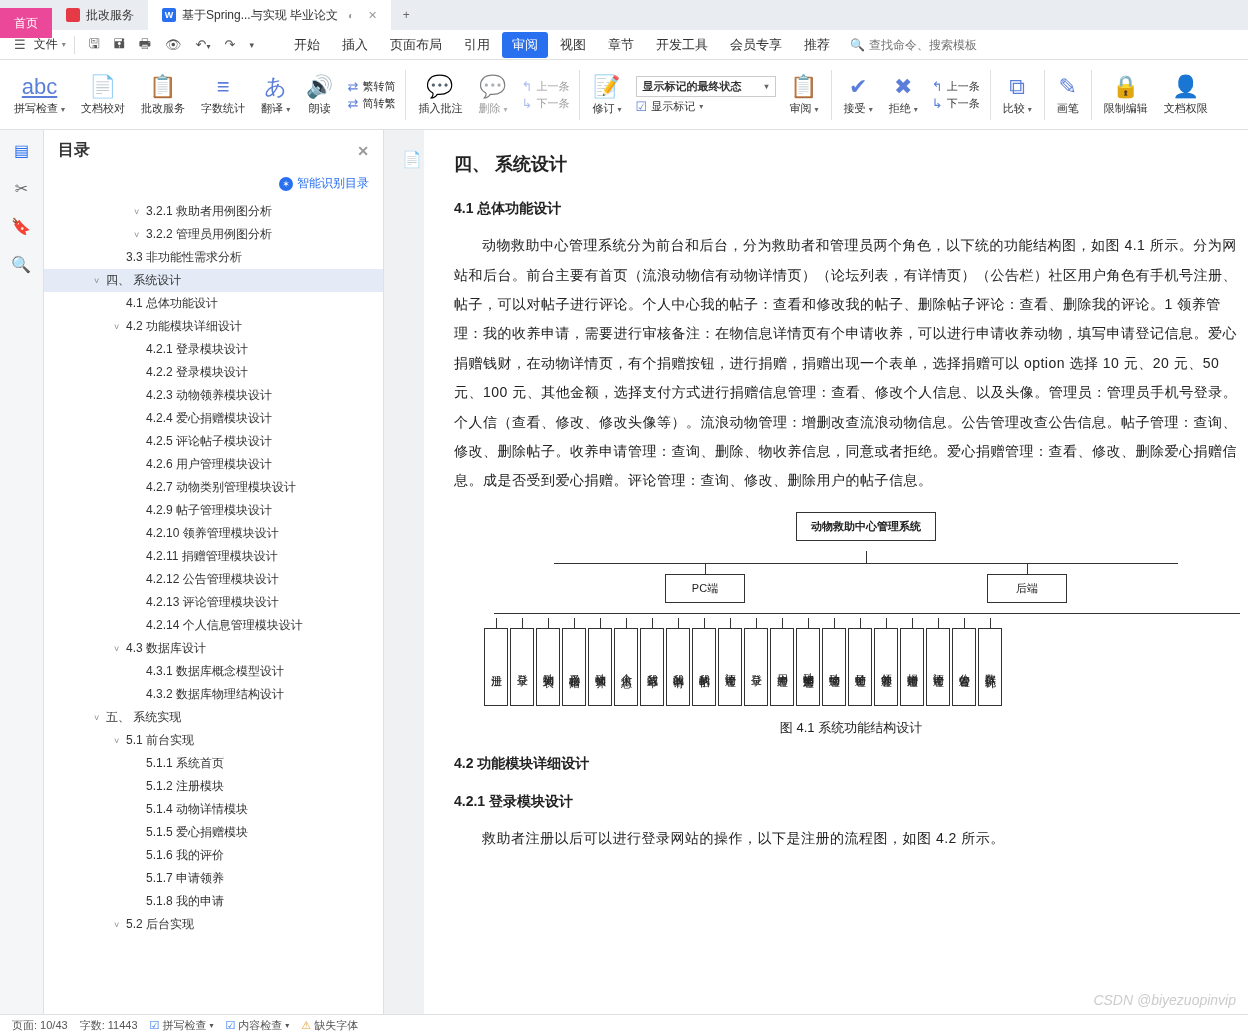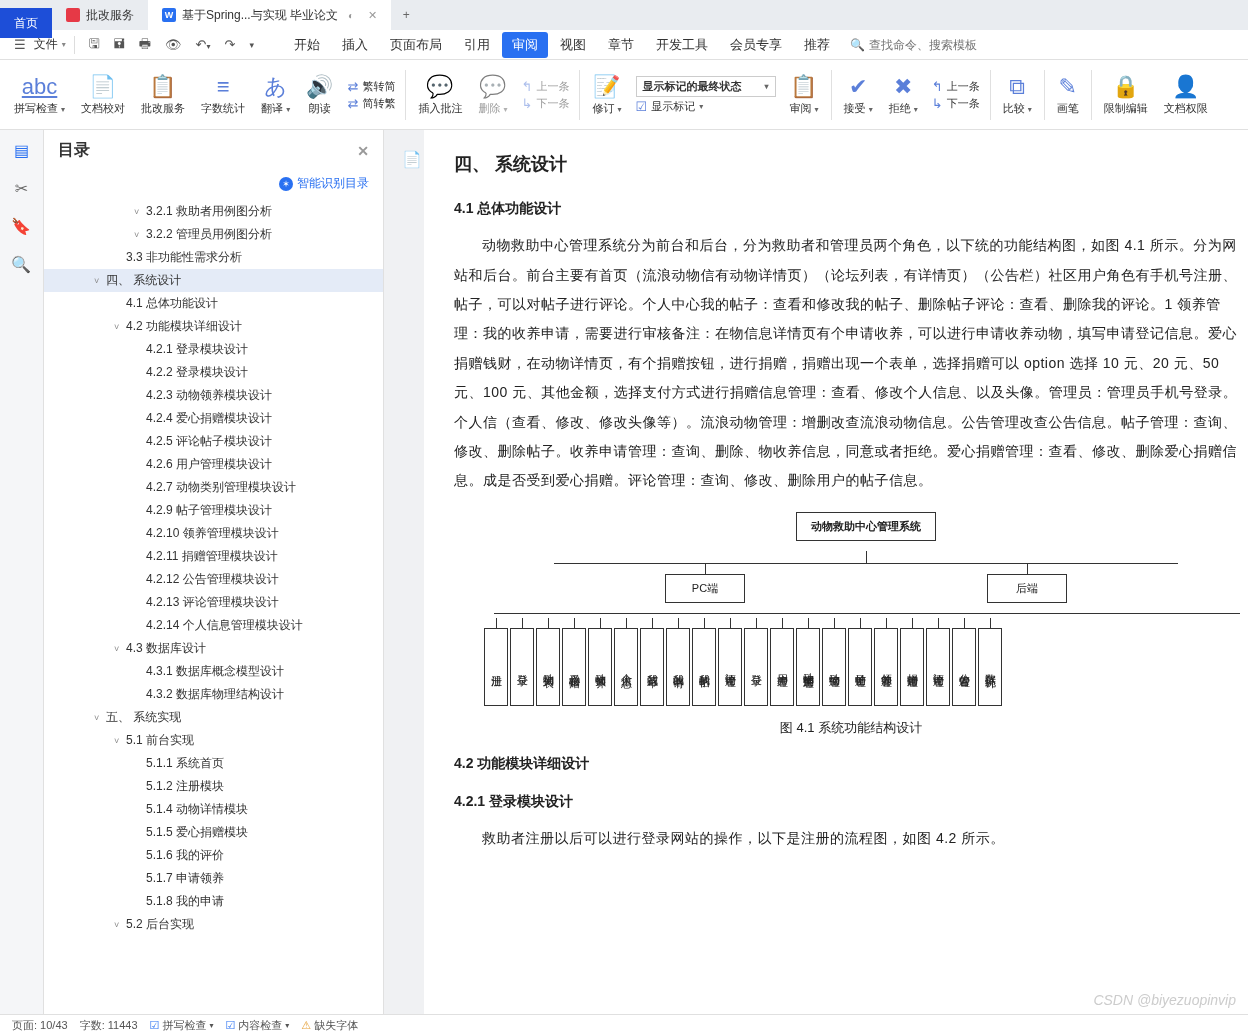--- a/index.html
+++ b/index.html
@@ -1,20 +1,20 @@
 <!DOCTYPE html>
 <html><head>
 <meta charset="utf-8">
 <style>
 * { margin: 0; padding: 0; box-sizing: border-box; font-family: "Microsoft YaHei", sans-serif; }
 body { background: #fff; font-size: 12px; color: #333; overflow: hidden; }
 
 .tabbar { height: 30px; background: #e9ecf0; display: flex; align-items: center; }
 .tab { height: 30px; padding: 0 14px; display: flex; align-items: center; gap: 6px; font-size: 12px; cursor: pointer; }
-.tab.home { background: #1d4ed8; color: #fff; margin-top: 16px; }
+.tab.home { background: #ec4899; color: #fff; margin-top: 16px; }
 .tab.red-icon .ticon { width: 14px; height: 14px; background: #e63946; border-radius: 2px; display: inline-block; }
 .tab.active { background: #fff; }
 .tab .ticon.blue { width: 14px; height: 14px; background: #2970f1; border-radius: 2px; display: inline-block; color:#fff; font-size:9px; line-height:14px; text-align:center; font-weight:bold; }
 .tab .indic { font-size: 10px; color: #999; margin-left: 4px; }
 .tab .close { color: #999; margin-left: 8px; font-size: 11px; }
 .tab.new { width: 30px; justify-content: center; color: #666; }
 
 .menubar { height: 30px; background: #fff; display: flex; align-items: center; border-bottom: 1px solid #e0e0e0; padding: 0 8px; gap: 2px; }
 .menubar .mb-btn { padding: 4px 6px; color: #555; cursor: pointer; font-size: 13px; }
 .menubar .menu-item { padding: 4px 10px; cursor: pointer; font-size: 13px; color: #333; }

